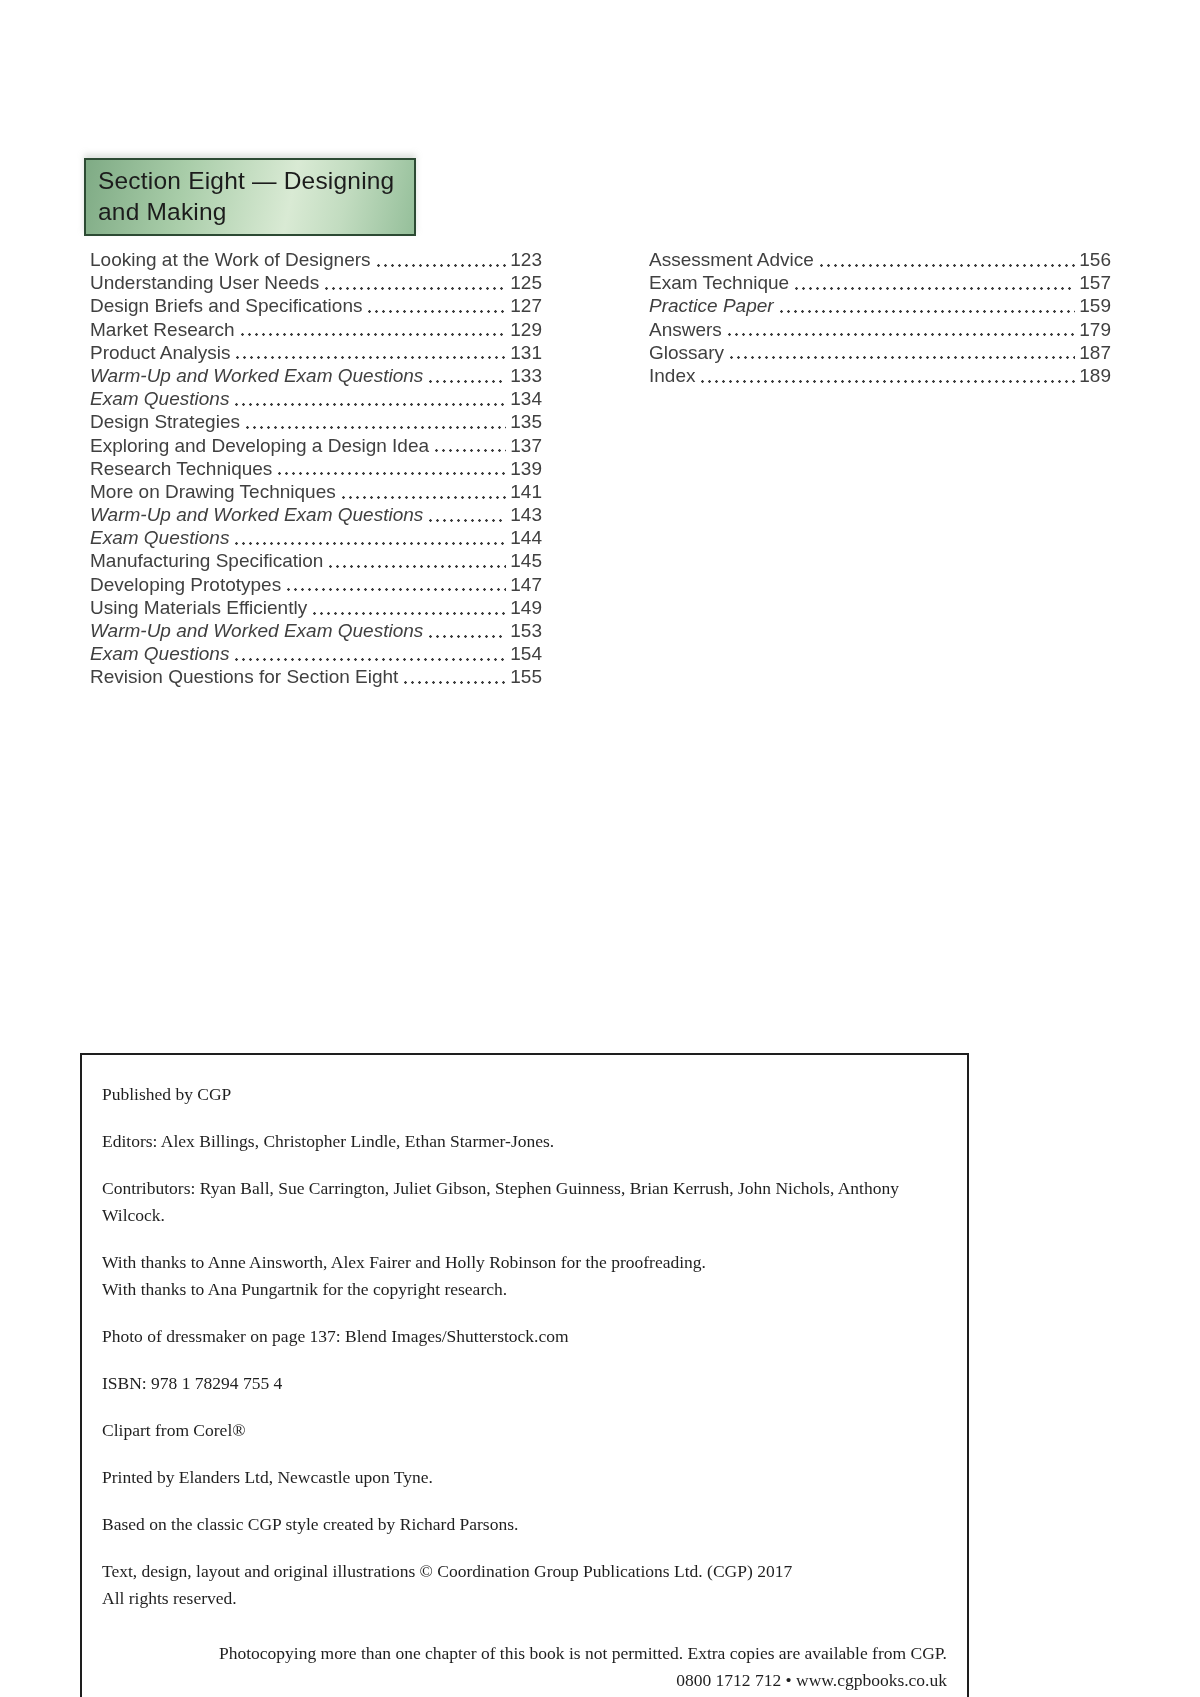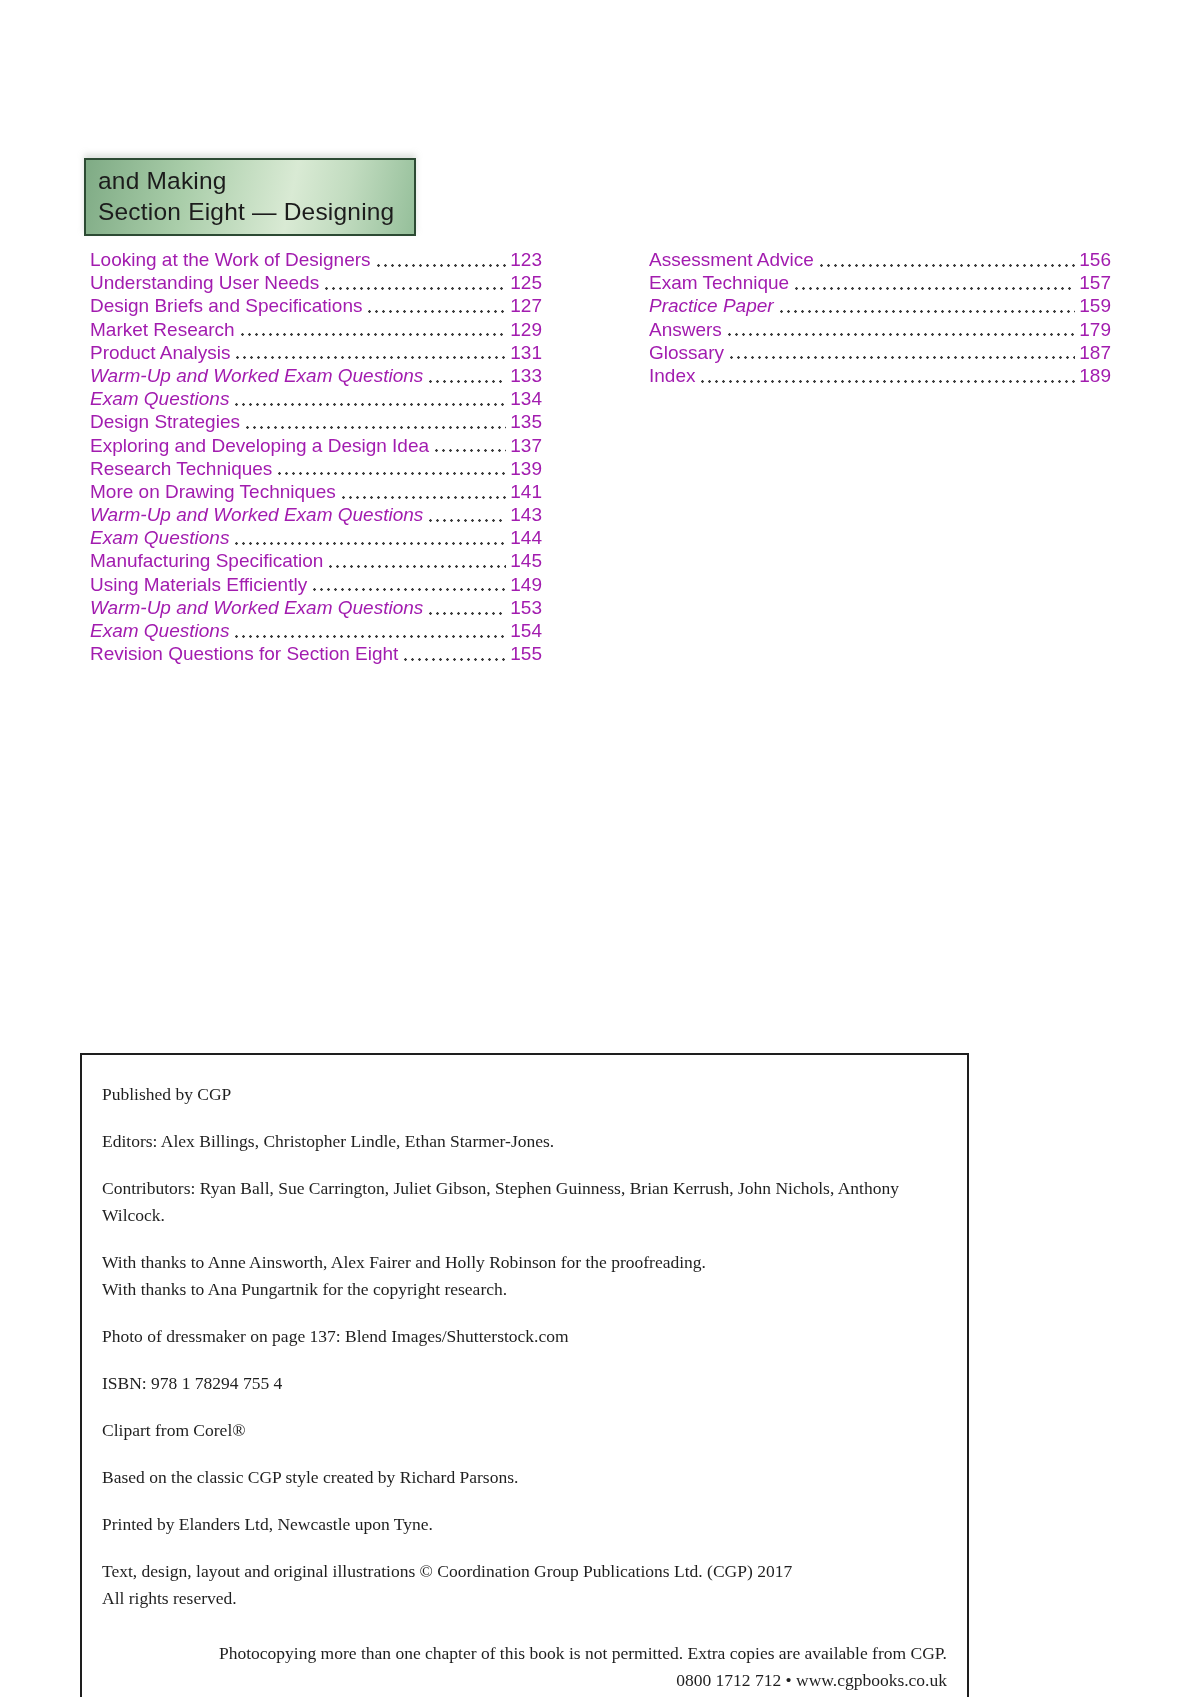--- a/index.html
+++ b/index.html
@@ -41,21 +41,21 @@
   }
   .toc-col { display: block; }
   .toc-col.left  { width: 452px; }
   .toc-col.right { width: 462px; margin-left: 107px; }
   .toc-row {
     display: flex;
     align-items: stretch;
     height: 23.2px;
     font-size: 19px;
     line-height: 23.2px;
-    color: #a21caf;
+    color: #404040;
   }
   .toc-row .label { flex: 0 0 auto; white-space: nowrap; }
   .toc-row .label.italic { font-style: italic; }
   .toc-row .leader {
     flex: 1 1 auto;
     margin: 0 4px 4.5px 4px;
     background-image: radial-gradient(circle, #3c3c3c 1.25px, rgba(0,0,0,0) 1.45px);
     background-size: 7px 3px;
     background-repeat: repeat-x;
     background-position: left bottom;
@@ -81,22 +81,22 @@
   .colophon p:last-child { margin-bottom: 0; }
   .colophon p.center {
     text-align: right;
     margin-top: 28px;
   }
 </style>
 </head>
 <body>
 
 <div class="section-box">
+  <div class="line">Section Eight — Designing</div>
   <div class="line">and Making</div>
-  <div class="line">Section Eight — Designing</div>
 </div>
 
 <div class="toc-wrap">
   <div class="toc-col left" id="toc-left">
       <div class="toc-row">
         <span class="label">Looking at the Work of Designers</span>
         <span class="leader"></span>
         <span class="page">123</span>
       </div>
       <div class="toc-row">
@@ -156,20 +156,25 @@
       </div>
       <div class="toc-row">
         <span class="label italic">Exam Questions</span>
         <span class="leader"></span>
         <span class="page">144</span>
       </div>
       <div class="toc-row">
         <span class="label">Manufacturing Specification</span>
         <span class="leader"></span>
         <span class="page">145</span>
+      </div>
+      <div class="toc-row">
+        <span class="label">Developing Prototypes</span>
+        <span class="leader"></span>
+        <span class="page">147</span>
       </div>
       <div class="toc-row">
         <span class="label">Using Materials Efficiently</span>
         <span class="leader"></span>
         <span class="page">149</span>
       </div>
       <div class="toc-row">
         <span class="label italic">Warm-Up and Worked Exam Questions</span>
         <span class="leader"></span>
         <span class="page">153</span>
@@ -220,17 +225,17 @@
 </div>
 
 <div class="colophon" id="colophon-box">
     <p>Published by CGP</p>
     <p>Editors:  Alex Billings, Christopher Lindle, Ethan Starmer-Jones.</p>
     <p>Contributors:  Ryan Ball, Sue Carrington, Juliet Gibson, Stephen Guinness, Brian Kerrush, John Nichols, Anthony Wilcock.</p>
     <p>With thanks to Anne Ainsworth, Alex Fairer and Holly Robinson for the proofreading.<br>With thanks to Ana Pungartnik for the copyright research.</p>
     <p>Photo of dressmaker on page 137: Blend Images/Shutterstock.com</p>
     <p>ISBN: 978 1 78294 755 4</p>
     <p>Clipart from Corel®</p>
+    <p>Printed by Elanders Ltd, Newcastle upon Tyne.</p>
     <p>Based on the classic CGP style created by Richard Parsons.</p>
-    <p>Printed by Elanders Ltd, Newcastle upon Tyne.</p>
     <p>Text, design, layout and original illustrations  ©  Coordination Group Publications Ltd. (CGP) 2017<br>All rights reserved.</p>
     <p class="center">Photocopying more than one chapter of this book is not permitted.  Extra copies are available from CGP.<br>0800 1712 712  •  www.cgpbooks.co.uk</p>
   </div>
 
 </body></html>

